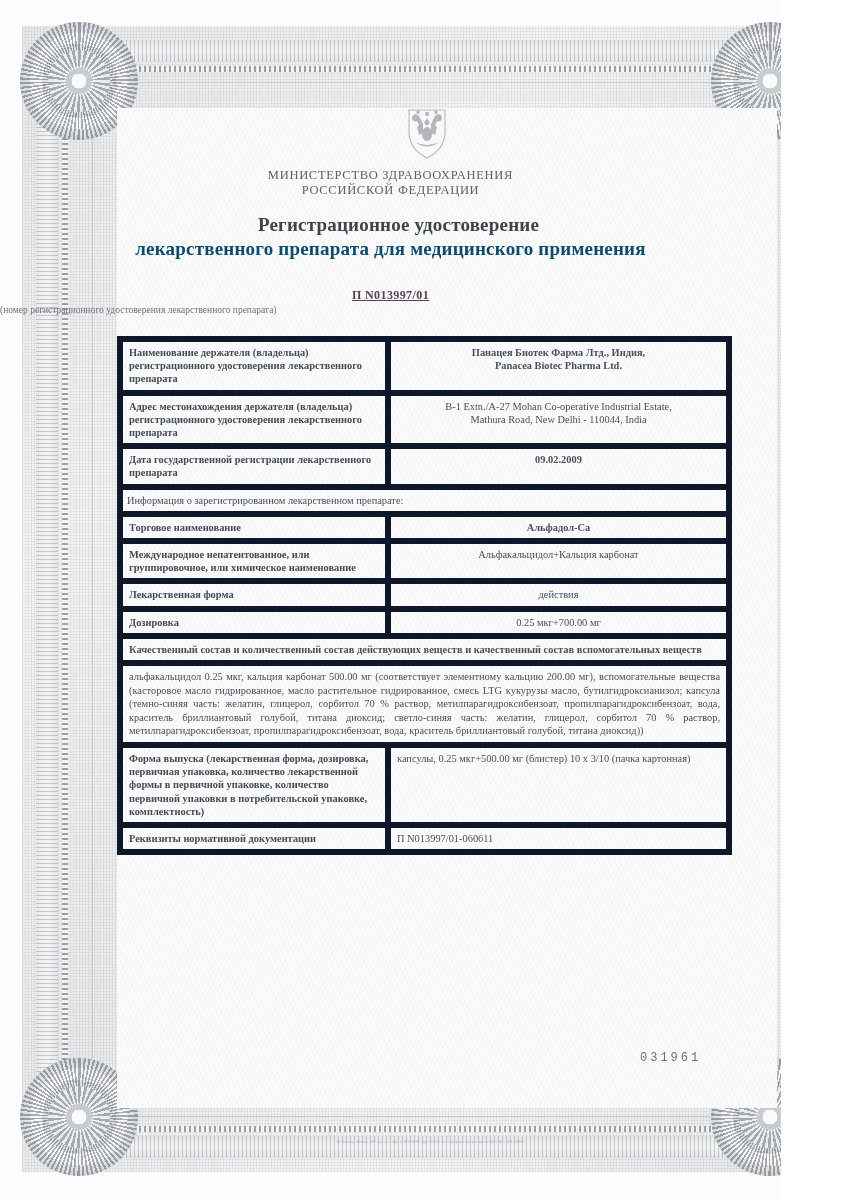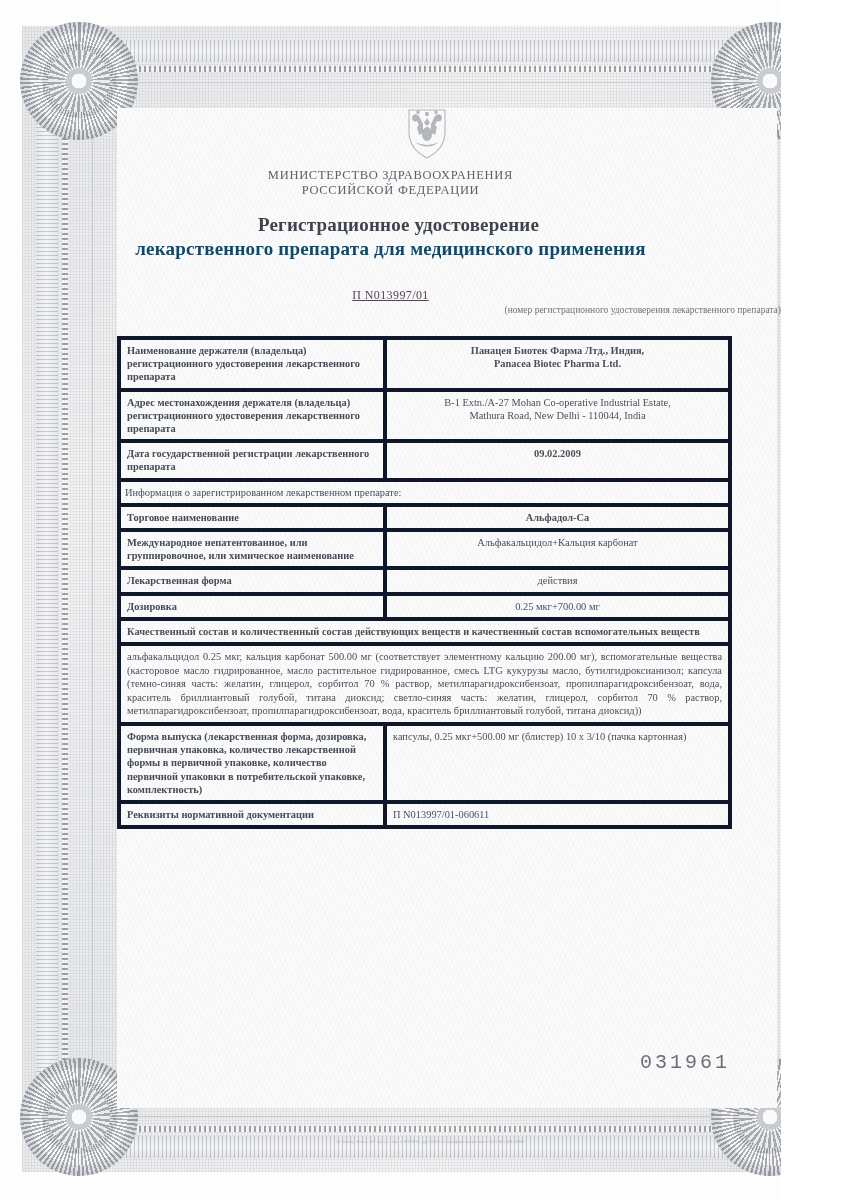--- a/index.html
+++ b/index.html
@@ -51,36 +51,36 @@
   .emblem{position:absolute;left:405px;top:104px;width:44px;height:56px;opacity:.55;}
   
   .ministry{position:absolute;left:0;right:0;top:168px;text-align:center;
     font-size:12.5px;letter-spacing:.7px;color:#5c6168;line-height:15px;
     text-transform:uppercase;font-family:"Liberation Serif",serif;}
   .title1{position:absolute;left:0;right:0;top:214px;text-align:center;
     font-size:19px;font-weight:bold;color:#3e444c;letter-spacing:.2px;margin-left:16px;}
   .title2{position:absolute;left:0;right:0;top:238px;text-align:center;
     font-size:19px;font-weight:bold;color:#0c4a6e;letter-spacing:.2px;}
   .regno{position:absolute;left:0;right:0;top:288px;text-align:center;
-    font-size:12px;font-weight:normal;color:#5a3f52;text-decoration:underline;letter-spacing:.4px;}
-  .regno-cap{position:absolute;left:0;right:0;top:305px;text-align:right;
+    font-size:12px;font-weight:bold;color:#5a3f52;text-decoration:underline;letter-spacing:.4px;}
+  .regno-cap{position:absolute;left:0;right:0;top:305px;text-align:left;
     font-size:9.5px;color:#6d727a;font-style:normal;}
   
   #tbl{position:absolute;left:117px;top:336px;width:615px;
     border-collapse:collapse;font-size:10.4px;color:#4a5058;}
-  #tbl td{border:4px solid #0f172a;padding:4px 6px;vertical-align:top;line-height:13.2px;}
+  #tbl td{border:6px solid #0f172a;padding:4px 6px;vertical-align:top;line-height:13.2px;}
   #tbl td.lbl{width:250px;font-weight:bold;color:#454b54;}
   #tbl td.val{text-align:center;color:#4a5058;}
   #tbl td.val.b{font-weight:bold;}
   #tbl td.center-head{text-align:left;font-style:normal;color:#4a5058;padding:4px;}
   #tbl td.full{font-weight:bold;}
   #tbl td.body{font-weight:normal;line-height:13.6px;text-align:justify;}
   #tbl td.val.left{text-align:left;}
   .serial{position:absolute;left:640px;top:1051px;font-family:"Liberation Mono",monospace;
-    font-size:20px;letter-spacing:3px;color:#6a6f77;}
+    font-size:12px;letter-spacing:3px;color:#6a6f77;}
   .microtext{position:absolute;left:150px;top:1140px;width:560px;text-align:center;
     font-size:3px;color:#a7abb1;letter-spacing:.2px;white-space:nowrap;overflow:hidden;}
   .edge{position:absolute;background:#c9ccd1;}
 </style>
 </head>
 <body>
 
 <div id="page">
 
   <div id="frame">

